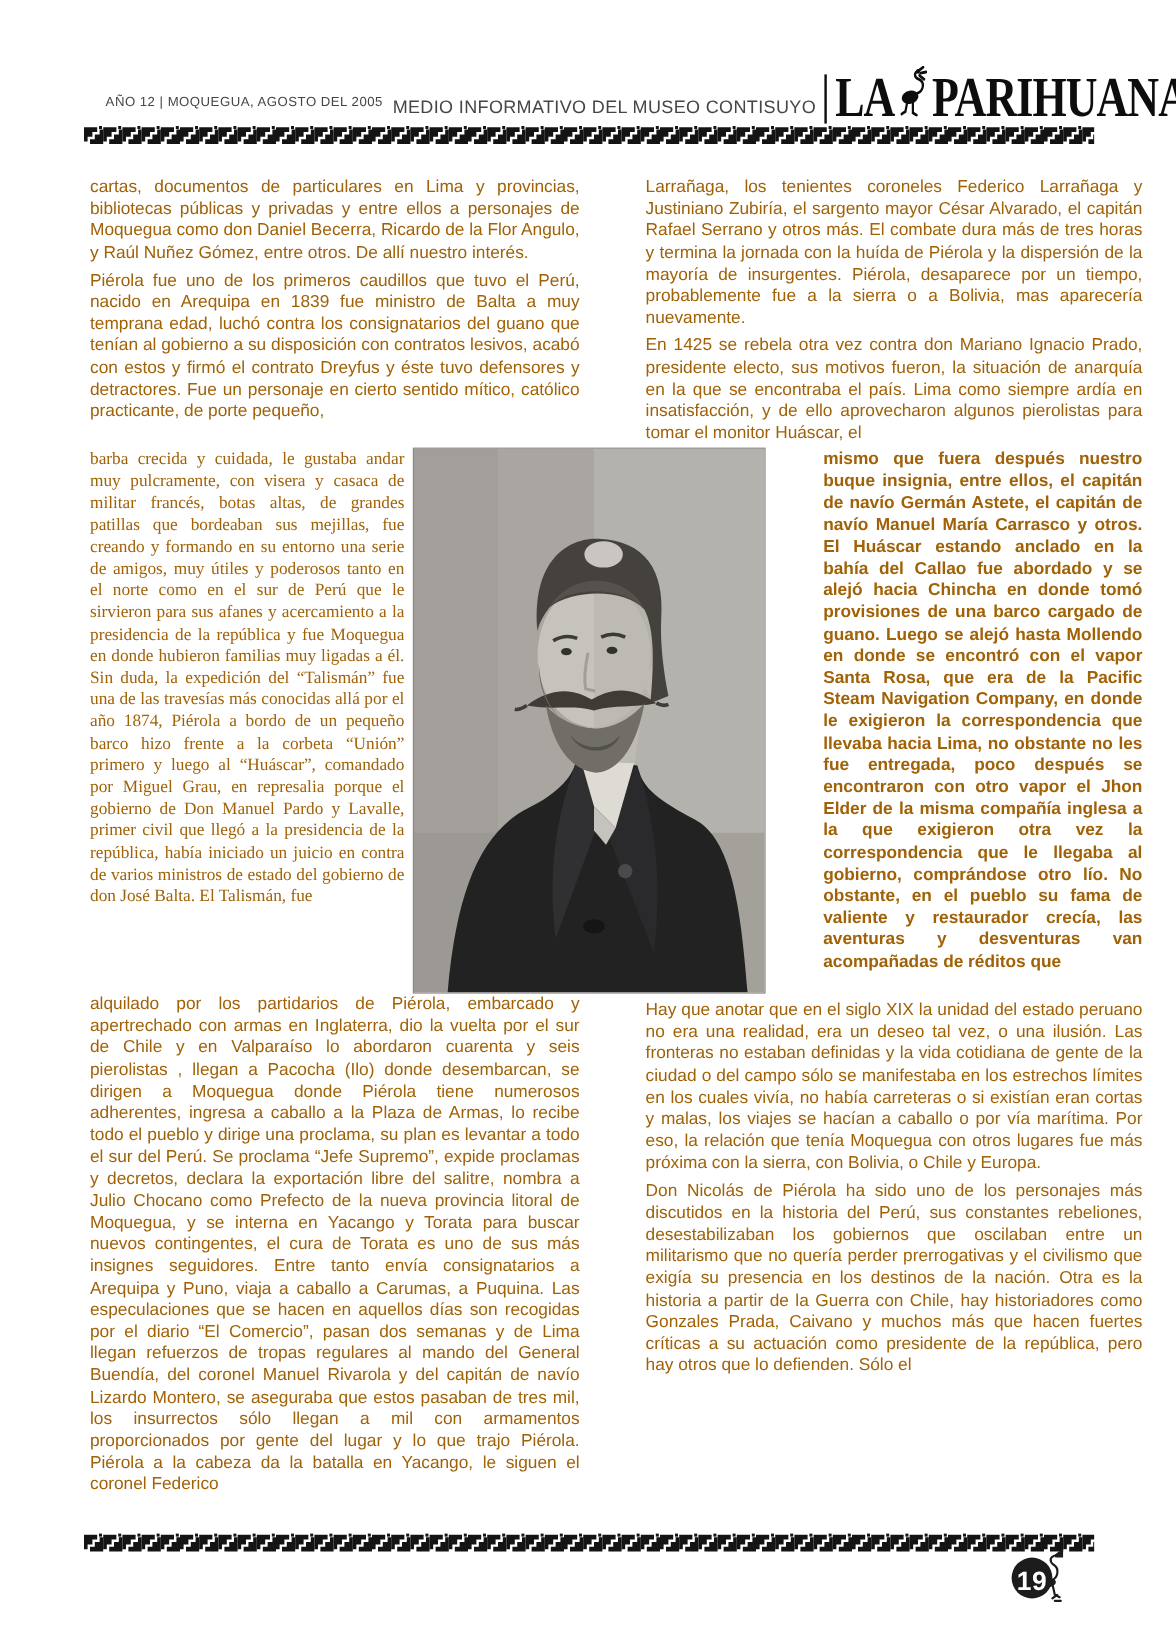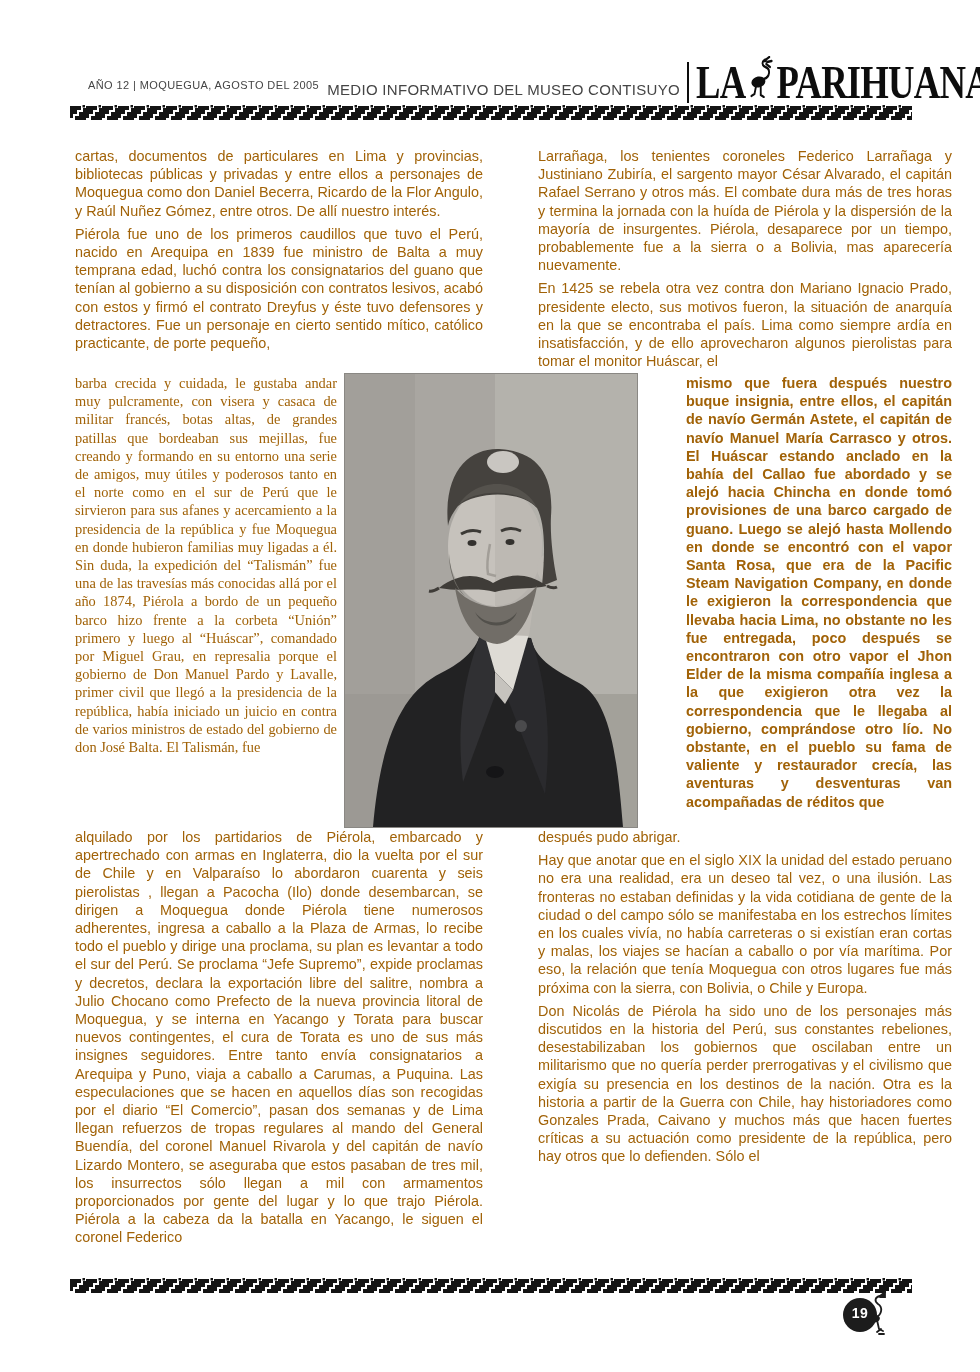--- a/index.html
+++ b/index.html
@@ -47,21 +47,21 @@
   
   .portrait{
     position:absolute;left:345px;top:374px;width:292px;height:453px;
     outline:1px solid #8a8884;
   }
   .portrait svg{display:block;width:100%;height:100%;}
   
   .page-badge{position:absolute;left:838px;top:1290px;width:64px;height:58px;}
   .page-badge .num{
     position:absolute;left:7px;top:15px;width:30px;text-align:center;
-    font-size:14px;font-weight:700;color:#ffffff;letter-spacing:.5px;
+    font-size:22px;font-weight:700;color:#ffffff;letter-spacing:.5px;
   }
 </style>
 </head>
 <body>
 
 <div class="page">
 
   <div class="issue-line">AÑO 12 | MOQUEGUA, AGOSTO DEL 2005</div>
   <div class="publication-line">MEDIO INFORMATIVO DEL MUSEO CONTISUYO</div>
   <div class="masthead-divider"></div>
@@ -639,21 +639,20 @@
 
   <div class="col col-right">
     <div class="block-a">
       <p>Larrañaga, los tenientes coroneles Federico Larrañaga y Justiniano Zubiría, el sargento mayor César Alvarado, el capitán Rafael Serrano y otros más. El combate dura más de tres horas y termina la jornada con la huída de Piérola y la dispersión de la mayoría de insurgentes. Piérola, desaparece por un tiempo, probablemente fue a la sierra o a Bolivia, mas aparecería nuevamente.</p>
       <p class="para">En 1425 se rebela otra vez contra don Mariano Ignacio Prado, presidente electo, sus motivos fueron, la situación de anarquía en la que se encontraba el país. Lima como siempre ardía en insatisfacción, y de ello aprovecharon algunos pierolistas para tomar el monitor Huáscar, el</p>
     </div>
     <div class="block-b-right">
       <p>mismo que fuera después nuestro buque insignia, entre ellos, el capitán de navío Germán Astete, el capitán de navío Manuel María Carrasco y otros. El Huáscar estando anclado en la bahía del Callao fue abordado y se alejó hacia Chincha en donde tomó provisiones de una barco cargado de guano. Luego se alejó hasta Mollendo en donde se encontró con el vapor Santa Rosa, que era de la Pacific Steam Navigation Company, en donde le exigieron la correspondencia que llevaba hacia Lima, no obstante no les fue entregada, poco después se encontraron con otro vapor el Jhon Elder de la misma compañía inglesa a la que exigieron otra vez la correspondencia que le llegaba al gobierno, comprándose otro lío. No obstante, en el pueblo su fama de valiente y restaurador crecía, las aventuras y desventuras van acompañadas de réditos que</p>
     </div>
     <div class="block-c">
-      <p>después pudo abrigar.</p>
       <p class="para">Hay que anotar que en el siglo XIX la unidad del estado peruano no era una realidad, era un deseo tal vez, o una ilusión. Las fronteras no estaban definidas y la vida cotidiana de gente de la ciudad o del campo sólo se manifestaba en los estrechos límites en los cuales vivía, no había carreteras o si existían eran cortas y malas, los viajes se hacían a caballo o por vía marítima. Por eso, la relación que tenía Moquegua con otros lugares fue más próxima con la sierra, con Bolivia, o Chile y Europa.</p>
       <p class="para">Don Nicolás de Piérola ha sido uno de los personajes más discutidos en la historia del Perú, sus constantes rebeliones, desestabilizaban los gobiernos que oscilaban entre un militarismo que no quería perder prerrogativas y el civilismo que exigía su presencia en los destinos de la nación. Otra es la historia a partir de la Guerra con Chile, hay historiadores como Gonzales Prada, Caivano y muchos más que hacen fuertes críticas a su actuación como presidente de la república, pero hay otros que lo defienden. Sólo el</p>
     </div>
   </div>
 
   <div class="portrait">
     <svg viewBox="0 0 292 453" preserveAspectRatio="none">
       <rect width="292" height="453" fill="#a9a6a1"></rect>
       <rect x="150" width="142" height="453" fill="#b8b5b0" opacity="0.75"></rect>
       <rect y="320" width="292" height="133" fill="#8e8b86" opacity="0.45"></rect>

